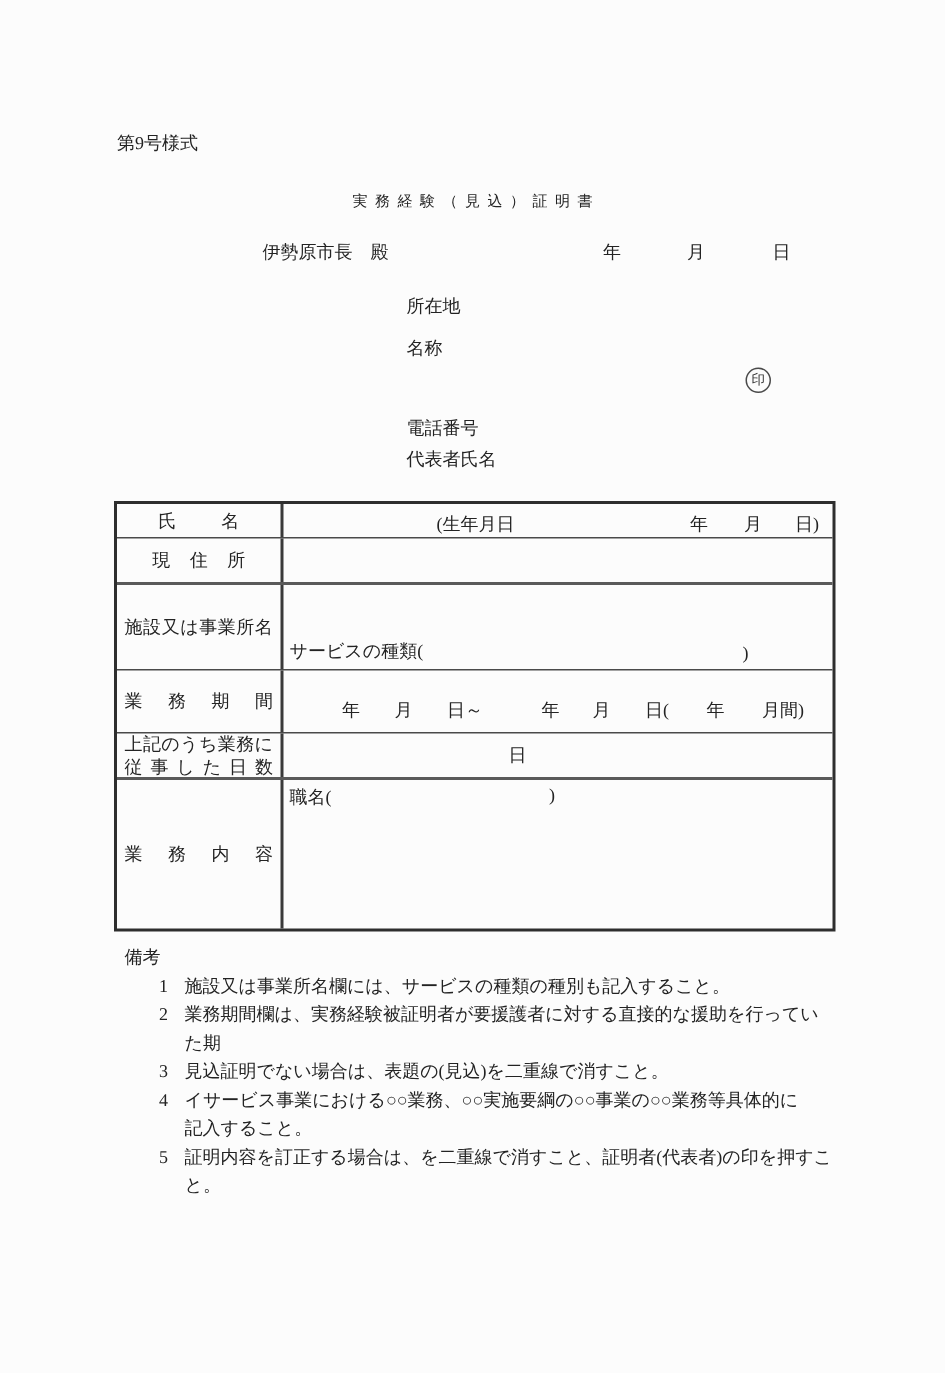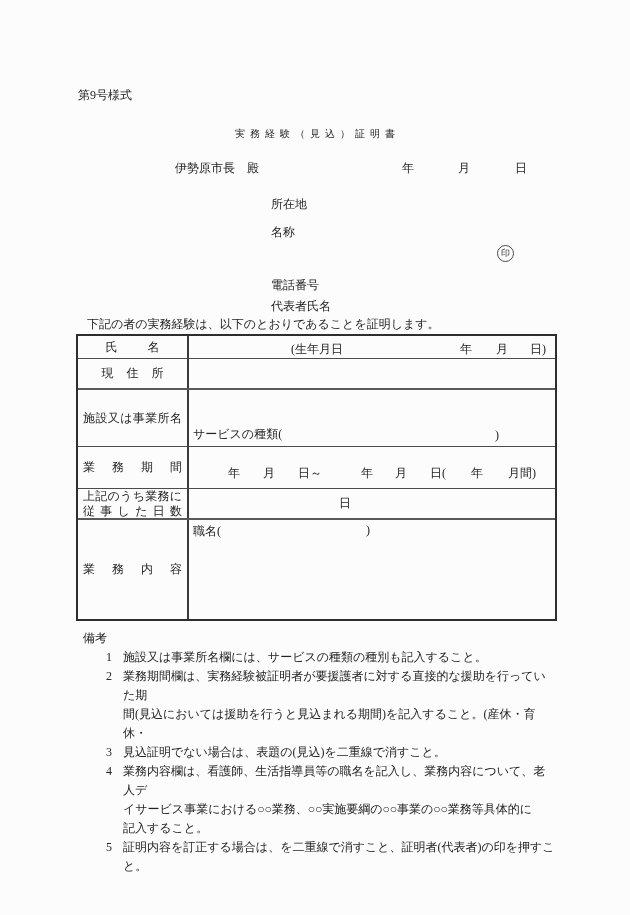--- a/index.html
+++ b/index.html
@@ -88,21 +88,20 @@
   <div class="abs date-y">年</div>
   <div class="abs date-m">月</div>
   <div class="abs date-d">日</div>
 
   <div class="abs lbl-address">所在地</div>
   <div class="abs lbl-name">名称</div>
   <div class="abs lbl-rep">代表者氏名</div>
   <div class="abs lbl-phone">電話番号</div>
   <div class="seal">印</div>
 
-  <div class="abs intro">下記の者の実務経験は、以下のとおりであることを証明します。</div>
 
   <div class="cert-table">
 
     <div class="trow h23 bb1">
       <div class="cl">
         <div class="char-split c30">
             <span>氏</span>
             <span>名</span>
           </div>
       </div>
@@ -217,35 +216,33 @@
       <div class="num">1</div>
       <div class="txt">
         <div>施設又は事業所名欄には、サービスの種類の種別も記入すること。</div>
       </div>
     </div>
 
     <div class="note">
       <div class="num">2</div>
       <div class="txt">
         <div>業務期間欄は、実務経験被証明者が要援護者に対する直接的な援助を行っていた期</div>
-        <div>間(見込においては援助を行うと見込まれる期間)を記入すること。(産休・育休・</div>
       </div>
     </div>
 
     <div class="note">
       <div class="num">3</div>
       <div class="txt">
         <div>見込証明でない場合は、表題の(見込)を二重線で消すこと。</div>
       </div>
     </div>
 
     <div class="note">
       <div class="num">4</div>
       <div class="txt">
-        <div>業務内容欄は、看護師、生活指導員等の職名を記入し、業務内容について、老人デ</div>
         <div>イサービス事業における○○業務、○○実施要綱の○○事業の○○業務等具体的に</div>
         <div>記入すること。</div>
       </div>
     </div>
 
     <div class="note">
       <div class="num">5</div>
       <div class="txt">
         <div>証明内容を訂正する場合は、を二重線で消すこと、証明者(代表者)の印を押すこと。</div>
       </div>

